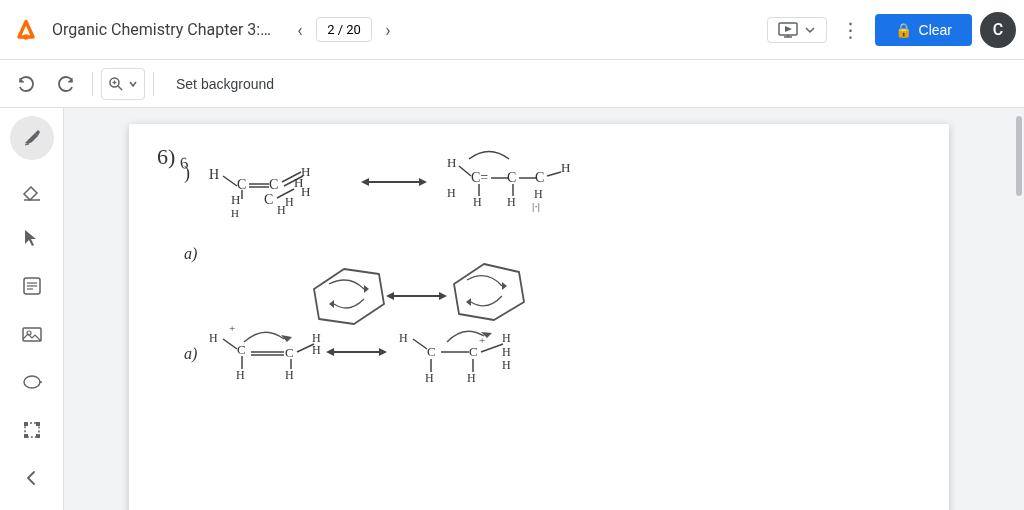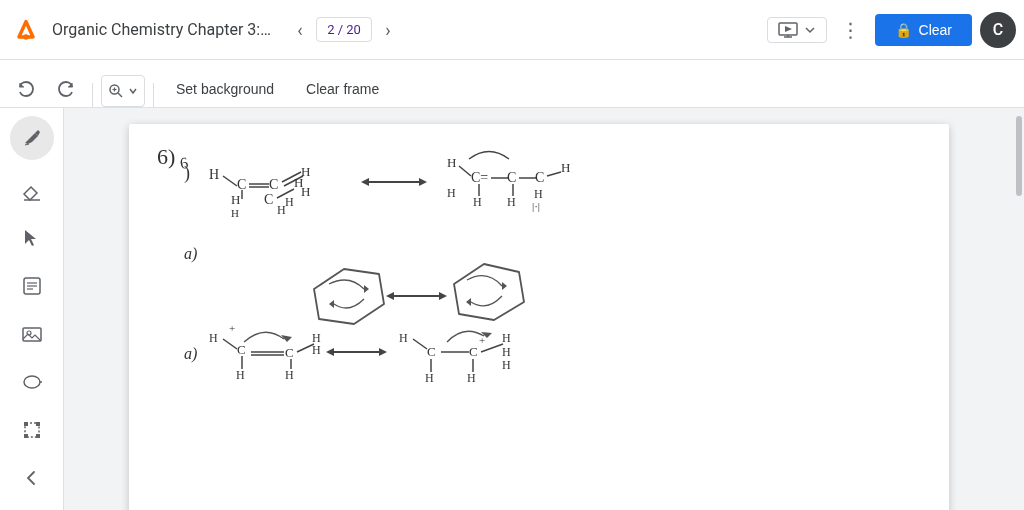--- a/index.html
+++ b/index.html
@@ -67,21 +67,21 @@
       border-radius: 50%;
       color: #5f6368;
       font-size: 18px;
     }
 
     .slide-counter {
       border: 1.5px solid #dadce0;
       border-radius: 4px;
       padding: 4px 10px;
       font-size: 13px;
-      color: #4c1d95;
+      color: #000000;
       min-width: 56px;
       text-align: center;
     }
 
     .header-right {
       display: flex;
       align-items: center;
       gap: 8px;
       margin-left: auto;
     }
@@ -134,21 +134,21 @@
       align-items: center;
       justify-content: center;
       font-size: 16px;
       font-weight: 500;
       cursor: pointer;
     }
 
     
     .toolbar {
       display: flex;
-      align-items: flex-end;
+      align-items: center;
       background: #fff;
       height: 48px;
       padding: 0 8px;
       border-bottom: 1px solid #e0e0e0;
       gap: 4px;
       flex-shrink: 0;
     }
 
     .toolbar-btn {
       width: 36px;
@@ -336,21 +336,20 @@
       <line x1="6.5" y1="4.5" x2="6.5" y2="8.5" stroke="#5f6368" stroke-width="1.2"></line>
     </svg>
     <svg width="10" height="10" viewBox="0 0 10 10" fill="none">
       <path d="M2 3 L5 7 L8 3" stroke="#5f6368" stroke-width="1.5" fill="none"></path>
     </svg>
   </div>
 
   <div class="toolbar-divider"></div>
 
   <button class="toolbar-text-btn">Set background</button>
-  <button class="toolbar-text-btn">Clear frame</button>
 </div>
 
 <div class="main">
 
   <div class="sidebar">
 
     <div class="sidebar-item top-active" style="background:#e8e8e8; border-radius:50%; margin-bottom:4px;">
       <svg width="22" height="22" viewBox="0 0 22 22" fill="none">
         <path d="M4 16 L8 12 L14 6 L17 9 L11 15 L7 17 Z" fill="#5f6368"></path>
         <path d="M14 6 L17 3 L19 5 L17 9 Z" fill="#5f6368"></path>

